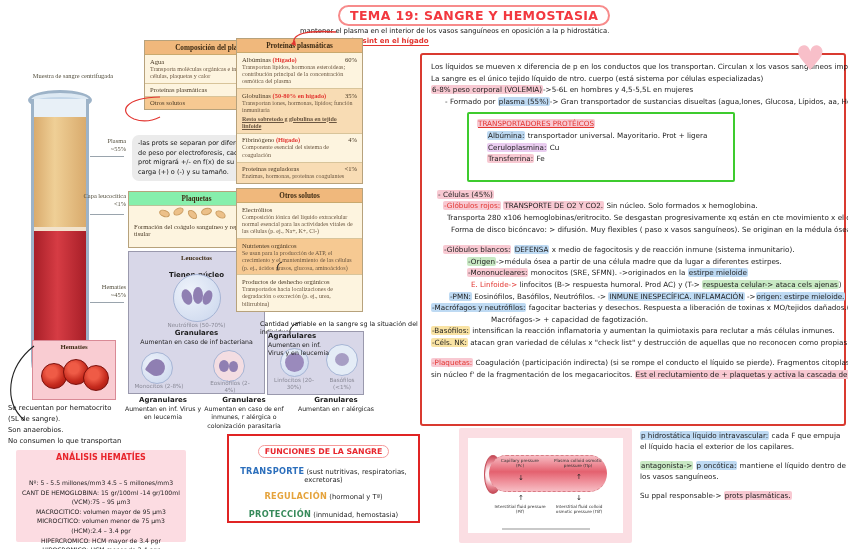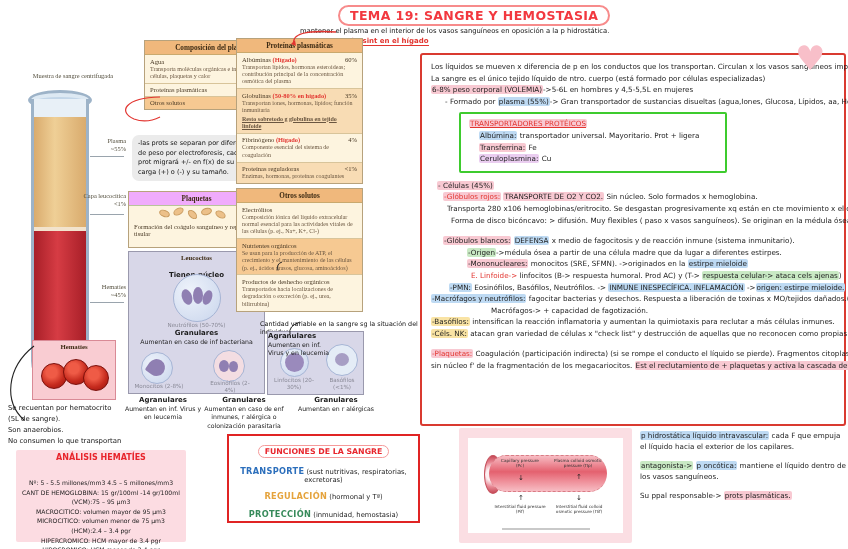--- a/index.html
+++ b/index.html
@@ -73,22 +73,22 @@
   .cw{position:absolute;text-align:center;}
   .cw .tipo{font-size:7px;font-weight:bold;line-height:8.5px;}
   .cw .nota{font-size:6.2px;line-height:8.6px;}
   .dots-red{background-image:radial-gradient(#d4606a 0.7px,transparent 1px);background-size:3.5px 3.5px;}
   .dots-blue{background-image:radial-gradient(#5a5a8a 0.9px,transparent 1.2px);background-size:4px 4px;}
   
   .redbox{left:420px;top:53px;width:426px;height:373px;border:2.5px solid #d93a30;border-radius:3px;
           box-sizing:border-box;padding:6px 9px 0;background:#fff;}
   .ln{font-size:7.2px;line-height:11.6px;white-space:nowrap;}
   .heart{left:795px;top:38px;font-size:34px;color:#f8bfc9;z-index:6;}
-  .greenbox{border:2.5px solid #3ecb2e;border-radius:2px;width:268px;margin:5px 0 7px 28px;
-            padding:4px 8px 6px;box-sizing:border-box;}
+  .greenbox{border:2.5px solid #3ecb2e;border-radius:2px;width:268px;margin:5px 0 7px 36px;
+            padding:4px 8px 15px;box-sizing:border-box;}
   
   .funciones{left:227px;top:434px;width:193px;height:89px;border:2px solid #e02424;box-sizing:border-box;
              text-align:center;padding-top:3px;background:#fff;}
   .funciones .t{display:inline-block;color:#e8252c;font-weight:bold;font-size:7.8px;
                 border:1.5px solid #f59a9a;border-radius:10px;padding:1px 6px;}
   .funciones .item{font-size:6.8px;margin-top:7.5px;}
   .funciones .kw{font-weight:bold;font-size:8.2px;letter-spacing:.3px;}
   
   .presspanel{left:459px;top:428px;width:173px;height:115px;background:#fbdee3;border-radius:2px;}
   .presscard{position:absolute;left:9px;top:10px;width:155px;height:95px;background:#fff;}
@@ -192,21 +192,21 @@
       <div class="nm">
           <span>Otros solutos</span>
           <span>1%</span>
         </div>
     </div>
   </div>
 
   <div class="abs gnote hand">-las prots se separan por diferencia de peso por electroforesis, cada prot migrará +/- en f(x) de su carga (+) o (-) y su tamaño.</div>
 
   <div class="abs dbox print" style="left:128px;top:191px;width:137px;height:57px;">
-    <div class="hdr" style="background:#f0abfc;border-bottom:1px solid #b8c49a;">Plaquetas</div>
+    <div class="hdr" style="background:#86efac;border-bottom:1px solid #b8c49a;">Plaquetas</div>
     <div style="position:relative;height:14px;">
       <span class="plt" style="left:30px;top:4px;transform:rotate(20deg);"></span>
       <span class="plt" style="left:44px;top:2px;transform:rotate(-30deg);"></span>
       <span class="plt" style="left:58px;top:5px;transform:rotate(45deg);"></span>
       <span class="plt" style="left:72px;top:2px;transform:rotate(-15deg);"></span>
       <span class="plt" style="left:86px;top:5px;transform:rotate(30deg);"></span>
     </div>
     <div class="drow" style="border:none;">Formación del coágulo sanguíneo y reparación tisular</div>
   </div>
 
@@ -317,30 +317,30 @@
       <div class="nm">
           <span>Productos de deshecho orgánicos</span>
         </div>
       <div class="dsc">Transportados hacia localizaciones de degradación o excreción (p. ej., urea, bilirrubina)</div>
     </div>
   </div>
 
   <div class="abs redbox">
     <div>
         <div class="ln"><span>Los líquidos se mueven x diferencia de p en los conductos que los transportan. Circulan x los vasos sanguíneos impulsado x</span></div>
-        <div class="ln"><span>La sangre es el único tejido líquido de ntro. cuerpo (está formado por células especializadas)</span></div>
+        <div class="ln"><span>La sangre es el único tejido líquido de ntro. cuerpo (está sistema por células especializadas)</span></div>
         <div class="ln"><span class="hp">6-8% peso corporal (VOLEMIA)</span><span>-&gt;5-6L en hombres y 4,5-5,5L en mujeres</span></div>
         <div class="ln" style="padding-left: 14px;"><span>- Formado por </span><span class="hb">plasma (55%)</span><span>-&gt; Gran transportador de sustancias disueltas (agua,Iones, Glucosa, Lípidos, aa, Hormonas, Enz,</span></div>
       </div>
     <div class="greenbox">
       <div class="ln"><span class="rp u">TRANSPORTADORES PROTÉICOS</span></div>
       <div>
           <div class="ln" style="padding-left: 10px;"><span class="hb">Albúmina:</span><span> transportador universal. Mayoritario. Prot + ligera</span></div>
+          <div class="ln" style="padding-left: 10px;"><span class="hv">Ceruloplasmina:</span><span> Cu</span></div>
           <div class="ln" style="padding-left: 10px;"><span class="hp">Transferrina:</span><span> Fe</span></div>
-          <div class="ln" style="padding-left: 10px;"><span class="hv">Ceruloplasmina:</span><span> Cu</span></div>
         </div>
     </div>
     <div>
         <div class="ln" style="padding-left: 6px;"><span class="hp">- Células (45%)</span></div>
         <div class="ln" style="padding-left: 12px;"><span class="rp">-Glóbulos rojos:</span><span> </span><span class="hp">TRANSPORTE DE O2 Y CO2.</span><span> Sin núcleo. Solo formados x hemoglobina.</span></div>
         <div class="ln" style="padding-left: 16px;"><span>Transporta 280 x106 hemoglobinas/eritrocito. Se desgastan progresivamente xq están en cte movimiento x el org</span></div>
         <div class="ln" style="padding-left: 20px;"><span>Forma de disco bicóncavo: &gt; difusión. Muy flexibles ( paso x vasos sanguíneos). Se originan en la médula ósea </span></div>
         <div class="ln" style="padding-left: 12px; margin-top: 9px;"><span class="hp">-Glóbulos blancos:</span><span> </span><span class="hb">DEFENSA</span><span> x medio de fagocitosis y de reacción inmune (sistema inmunitario).</span></div>
         <div class="ln" style="padding-left: 36px;"><span class="hg">-Origen</span><span>-&gt;médula ósea a partir de una célula madre que da lugar a diferentes estirpes.</span></div>
         <div class="ln" style="padding-left: 36px;"><span class="hp">-Mononucleares:</span><span> monocitos (SRE, SFMN). -&gt;originados en la </span><span class="hb">estirpe mieloide</span></div>

